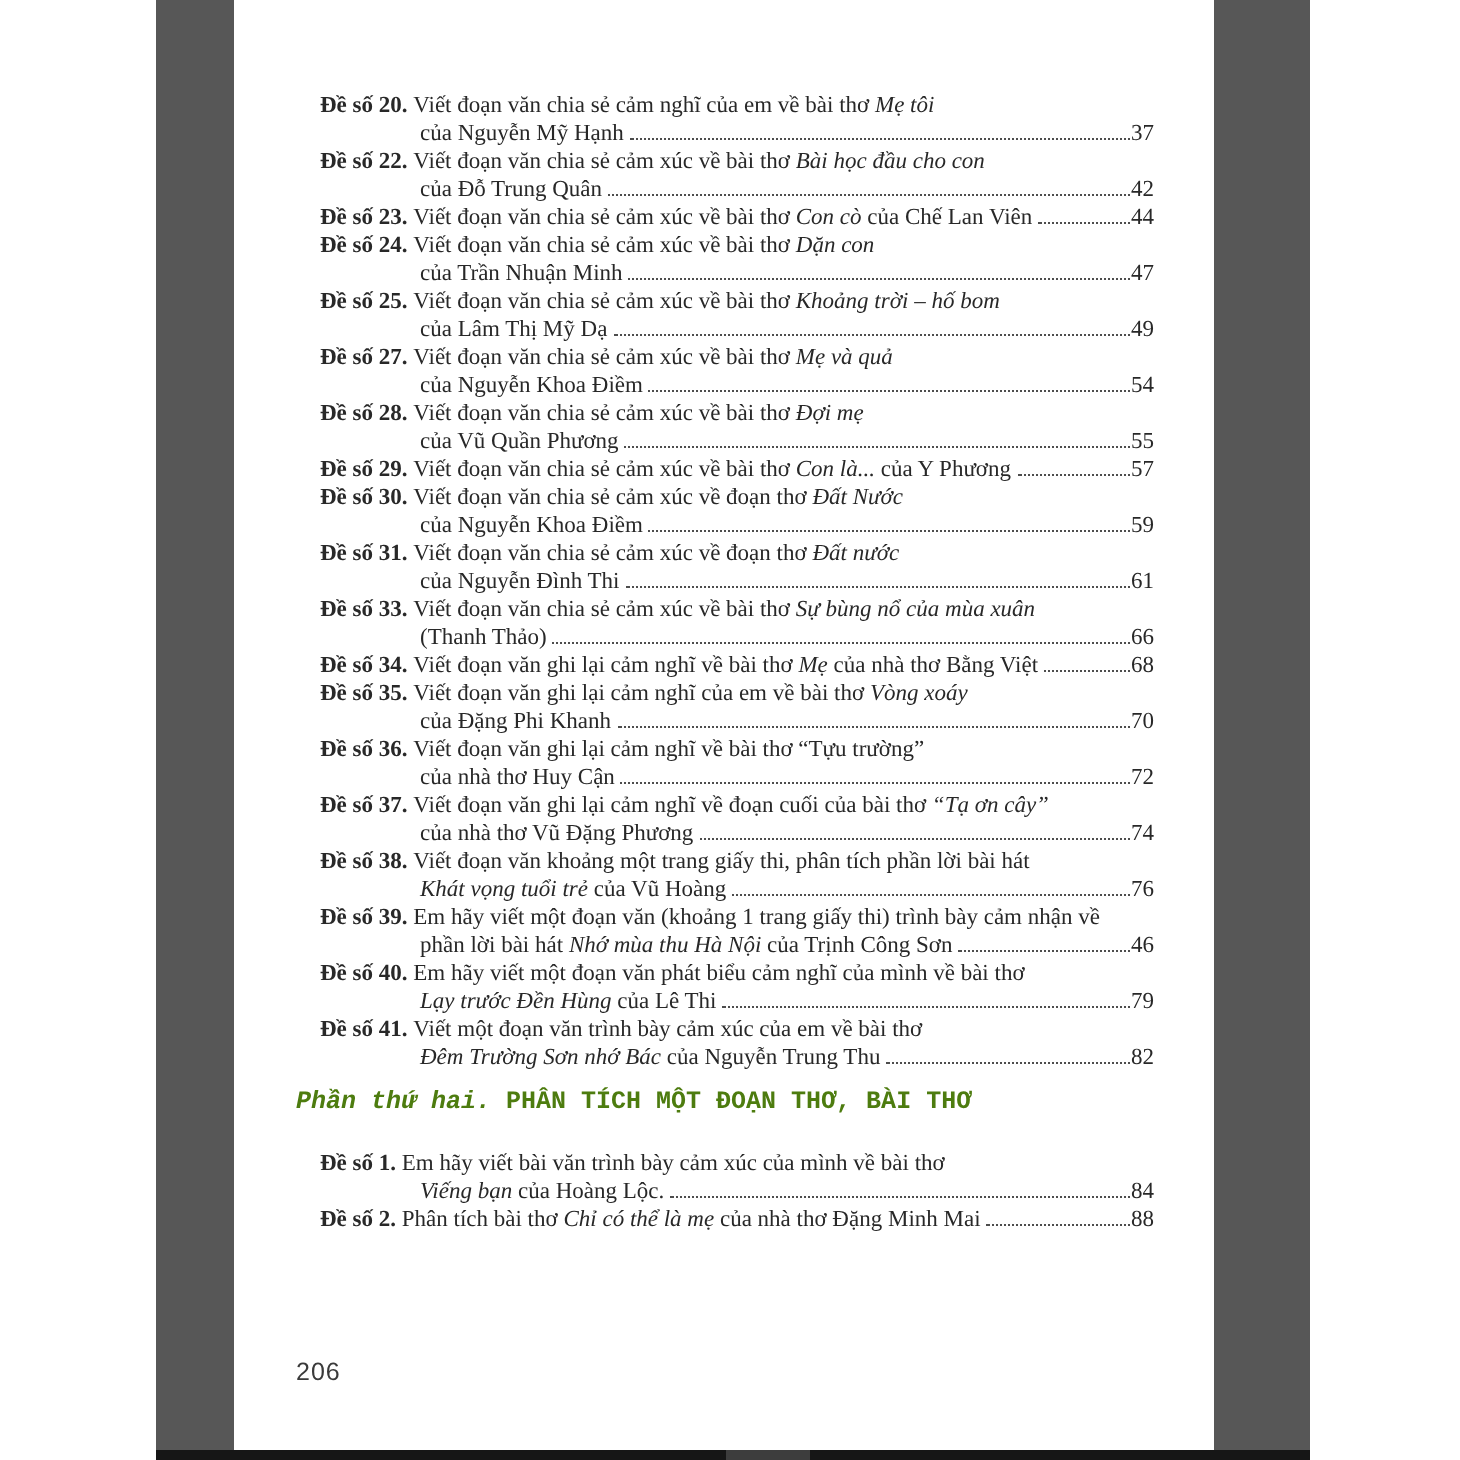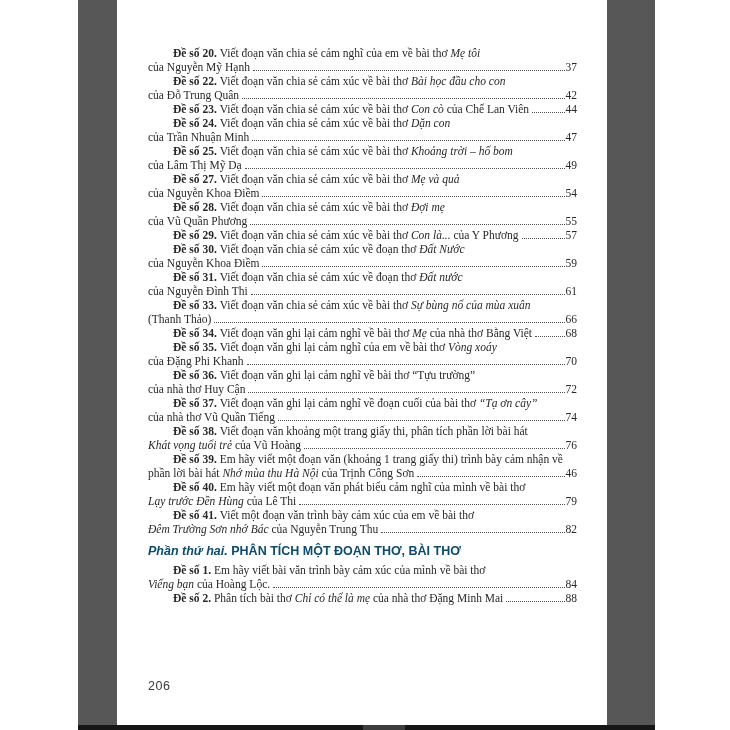--- a/index.html
+++ b/index.html
@@ -12,30 +12,30 @@
   .side-bar.right{left:607px;width:48px;}
   .bottom-bar{position:absolute;left:78px;top:725px;width:577px;height:5px;background:#161616;}
   .bottom-bar .light-seg{position:absolute;left:285px;top:0;width:42px;height:5px;background:#3d3d3d;}
   .page-content{
     position:absolute;left:148px;top:46px;width:429px;
     font-size:11.5px;line-height:14px;color:#282828;
   }
   .toc-entry{margin:0;}
   .toc-line{display:flex;align-items:baseline;}
   .toc-line .runs{white-space:nowrap;}
-  .toc-line.cont{}
-  .toc-line.first{margin-left:25px;text-align:center;}
+  .toc-line.cont{margin-left:62px;}
+  .toc-line.first{margin-left:12px;text-align:center;}
   b.lbl{font-weight:bold;}
   .it{font-style:italic;}
   .leader{flex:1;min-width:8px;border-bottom:1.3px dotted #4d4d4d;margin:0 1px 2px 3px;}
   .pagenum{white-space:nowrap;}
   .section-heading{
-    margin:8px 0 4px 0;
-    font-family:Liberation Sans, sans-serif;
-    font-weight:bold;font-size:12.5px;line-height:15px;color:#0c4a6e;
+    margin:8px 0 16px 0;
+    font-family:Liberation Mono, monospace;
+    font-weight:bold;font-size:12.5px;line-height:15px;color:#4d7c0f;
   }
   .section-heading .h-it{font-style:italic;}
   .page-footer{
     position:absolute;left:148px;top:679px;
     font-family:"Liberation Sans", sans-serif;
     font-size:12.5px;color:#3a3a3a;letter-spacing:0.5px;
   }
 </style>
 </head>
 <body>
@@ -177,21 +177,21 @@
           <span class="runs"><span>của nhà thơ Huy Cận </span></span>
           <span class="leader"></span>
           <span class="pagenum">72</span>
         </div>
       </div>
       <div class="toc-entry">
         <div class="toc-line first">
           <span class="runs"><b class="lbl">Đề số 37. </b><span>Viết đoạn văn ghi lại cảm nghĩ về đoạn cuối của bài thơ </span><span class="it">“Tạ ơn cây”</span></span>
         </div>
         <div class="toc-line cont">
-          <span class="runs"><span>của nhà thơ Vũ Quần Tiếng </span></span>
+          <span class="runs"><span>của nhà thơ Vũ Đặng Phương </span></span>
           <span class="leader"></span>
           <span class="pagenum">74</span>
         </div>
       </div>
       <div class="toc-entry">
         <div class="toc-line first">
           <span class="runs"><b class="lbl">Đề số 38. </b><span>Viết đoạn văn khoảng một trang giấy thi, phân tích phần lời bài hát</span></span>
         </div>
         <div class="toc-line cont">
           <span class="runs"><span class="it">Khát vọng tuổi trẻ</span><span> của Vũ Hoàng</span></span>

